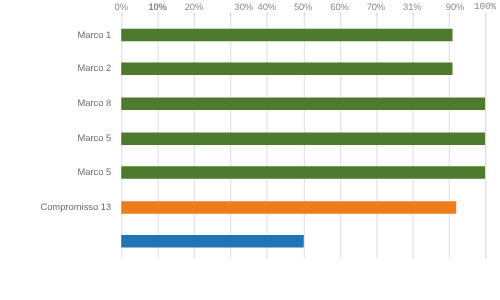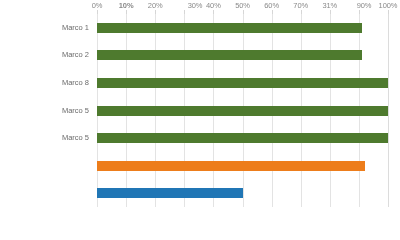--- a/index.html
+++ b/index.html
@@ -119,30 +119,31 @@
       <div class="xtick-label" style="left: 145.5px;">50%</div>
       <div class="tickmark" style="left: 145.5px;"></div>
       <div class="xtick-label" style="left: 174.6px;">60%</div>
       <div class="tickmark" style="left: 174.6px;"></div>
       <div class="xtick-label" style="left: 203.7px;">70%</div>
       <div class="tickmark" style="left: 203.7px;"></div>
       <div class="xtick-label" style="left: 232.8px;">31%</div>
       <div class="tickmark" style="left: 232.8px;"></div>
       <div class="xtick-label" style="left: 267px;">90%</div>
       <div class="tickmark" style="left: 261.9px;"></div>
-      <div class="xtick-label" style="left: 291px;">100%</div>
+      <div class="xtick-label" style="left: 291px; font-family: Liberation Mono, monospace;">100%</div>
       <div class="tickmark" style="left: 291px;"></div>
     </div>
 
   <div class="ylabels" id="ylabels">
       <div class="ylabel" style="top: 13.7857px;">Marco 1</div>
       <div class="ylabel" style="top: 41.3571px;">Marco 2</div>
       <div class="ylabel" style="top: 68.9286px;">Marco 8</div>
       <div class="ylabel" style="top: 96.5px;">Marco 5</div>
       <div class="ylabel" style="top: 124.071px; margin-left: 19px;">Marco 5</div>
+      <div class="ylabel" style="top: 151.643px;">Compromisso 13</div>
     </div>
 
   <div class="plot" id="plot">
       <div class="gridline" style="left: 0px;"></div>
       <div class="gridline" style="left: 29.1px;"></div>
       <div class="gridline" style="left: 58.2px;"></div>
       <div class="gridline" style="left: 87.3px;"></div>
       <div class="gridline" style="left: 116.4px;"></div>
       <div class="gridline" style="left: 145.5px;"></div>
       <div class="gridline" style="left: 174.6px;"></div>

